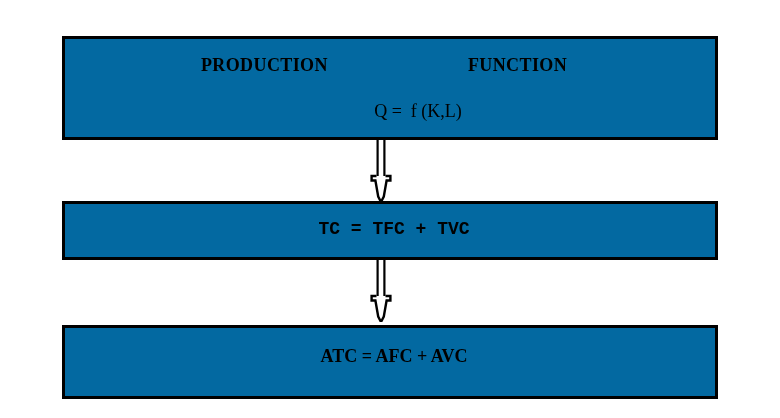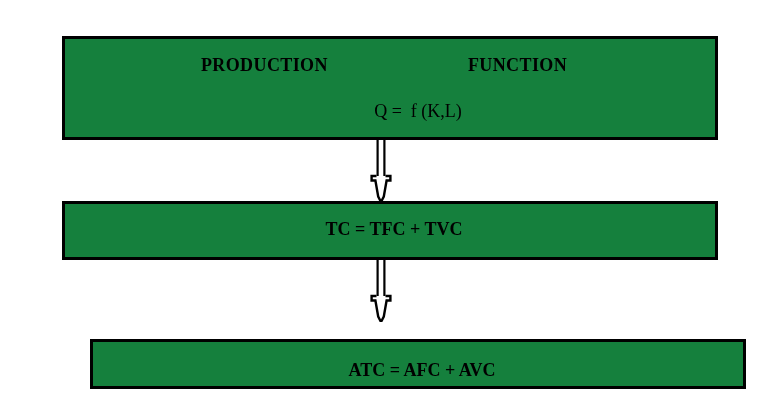--- a/index.html
+++ b/index.html
@@ -24,26 +24,26 @@
     height: 418px;
   }
 
   
   .box {
     position: absolute;
     left: 62px;
     width: 656px;
     box-sizing: border-box;
     border: 3px solid #000000;
-    background: #15803d;
+    background: #0369a1;
   }
 
   .box-production { top: 36px;  height: 104px; }
-  .box-total      { top: 201px; height: 59px;  }
-  .box-average    { top: 339px; height: 50px; margin-left: 28px;  }
+  .box-total      { top: 201px; height: 59px; font-family: Liberation Mono, monospace;  }
+  .box-average    { top: 325px; height: 74px;  }
 
   
   .heading-row {
     position: absolute;
     left: 0;
     top: 16px;
     width: 100%;
     text-align: center;
     font-weight: bold;
     font-size: 18px;

